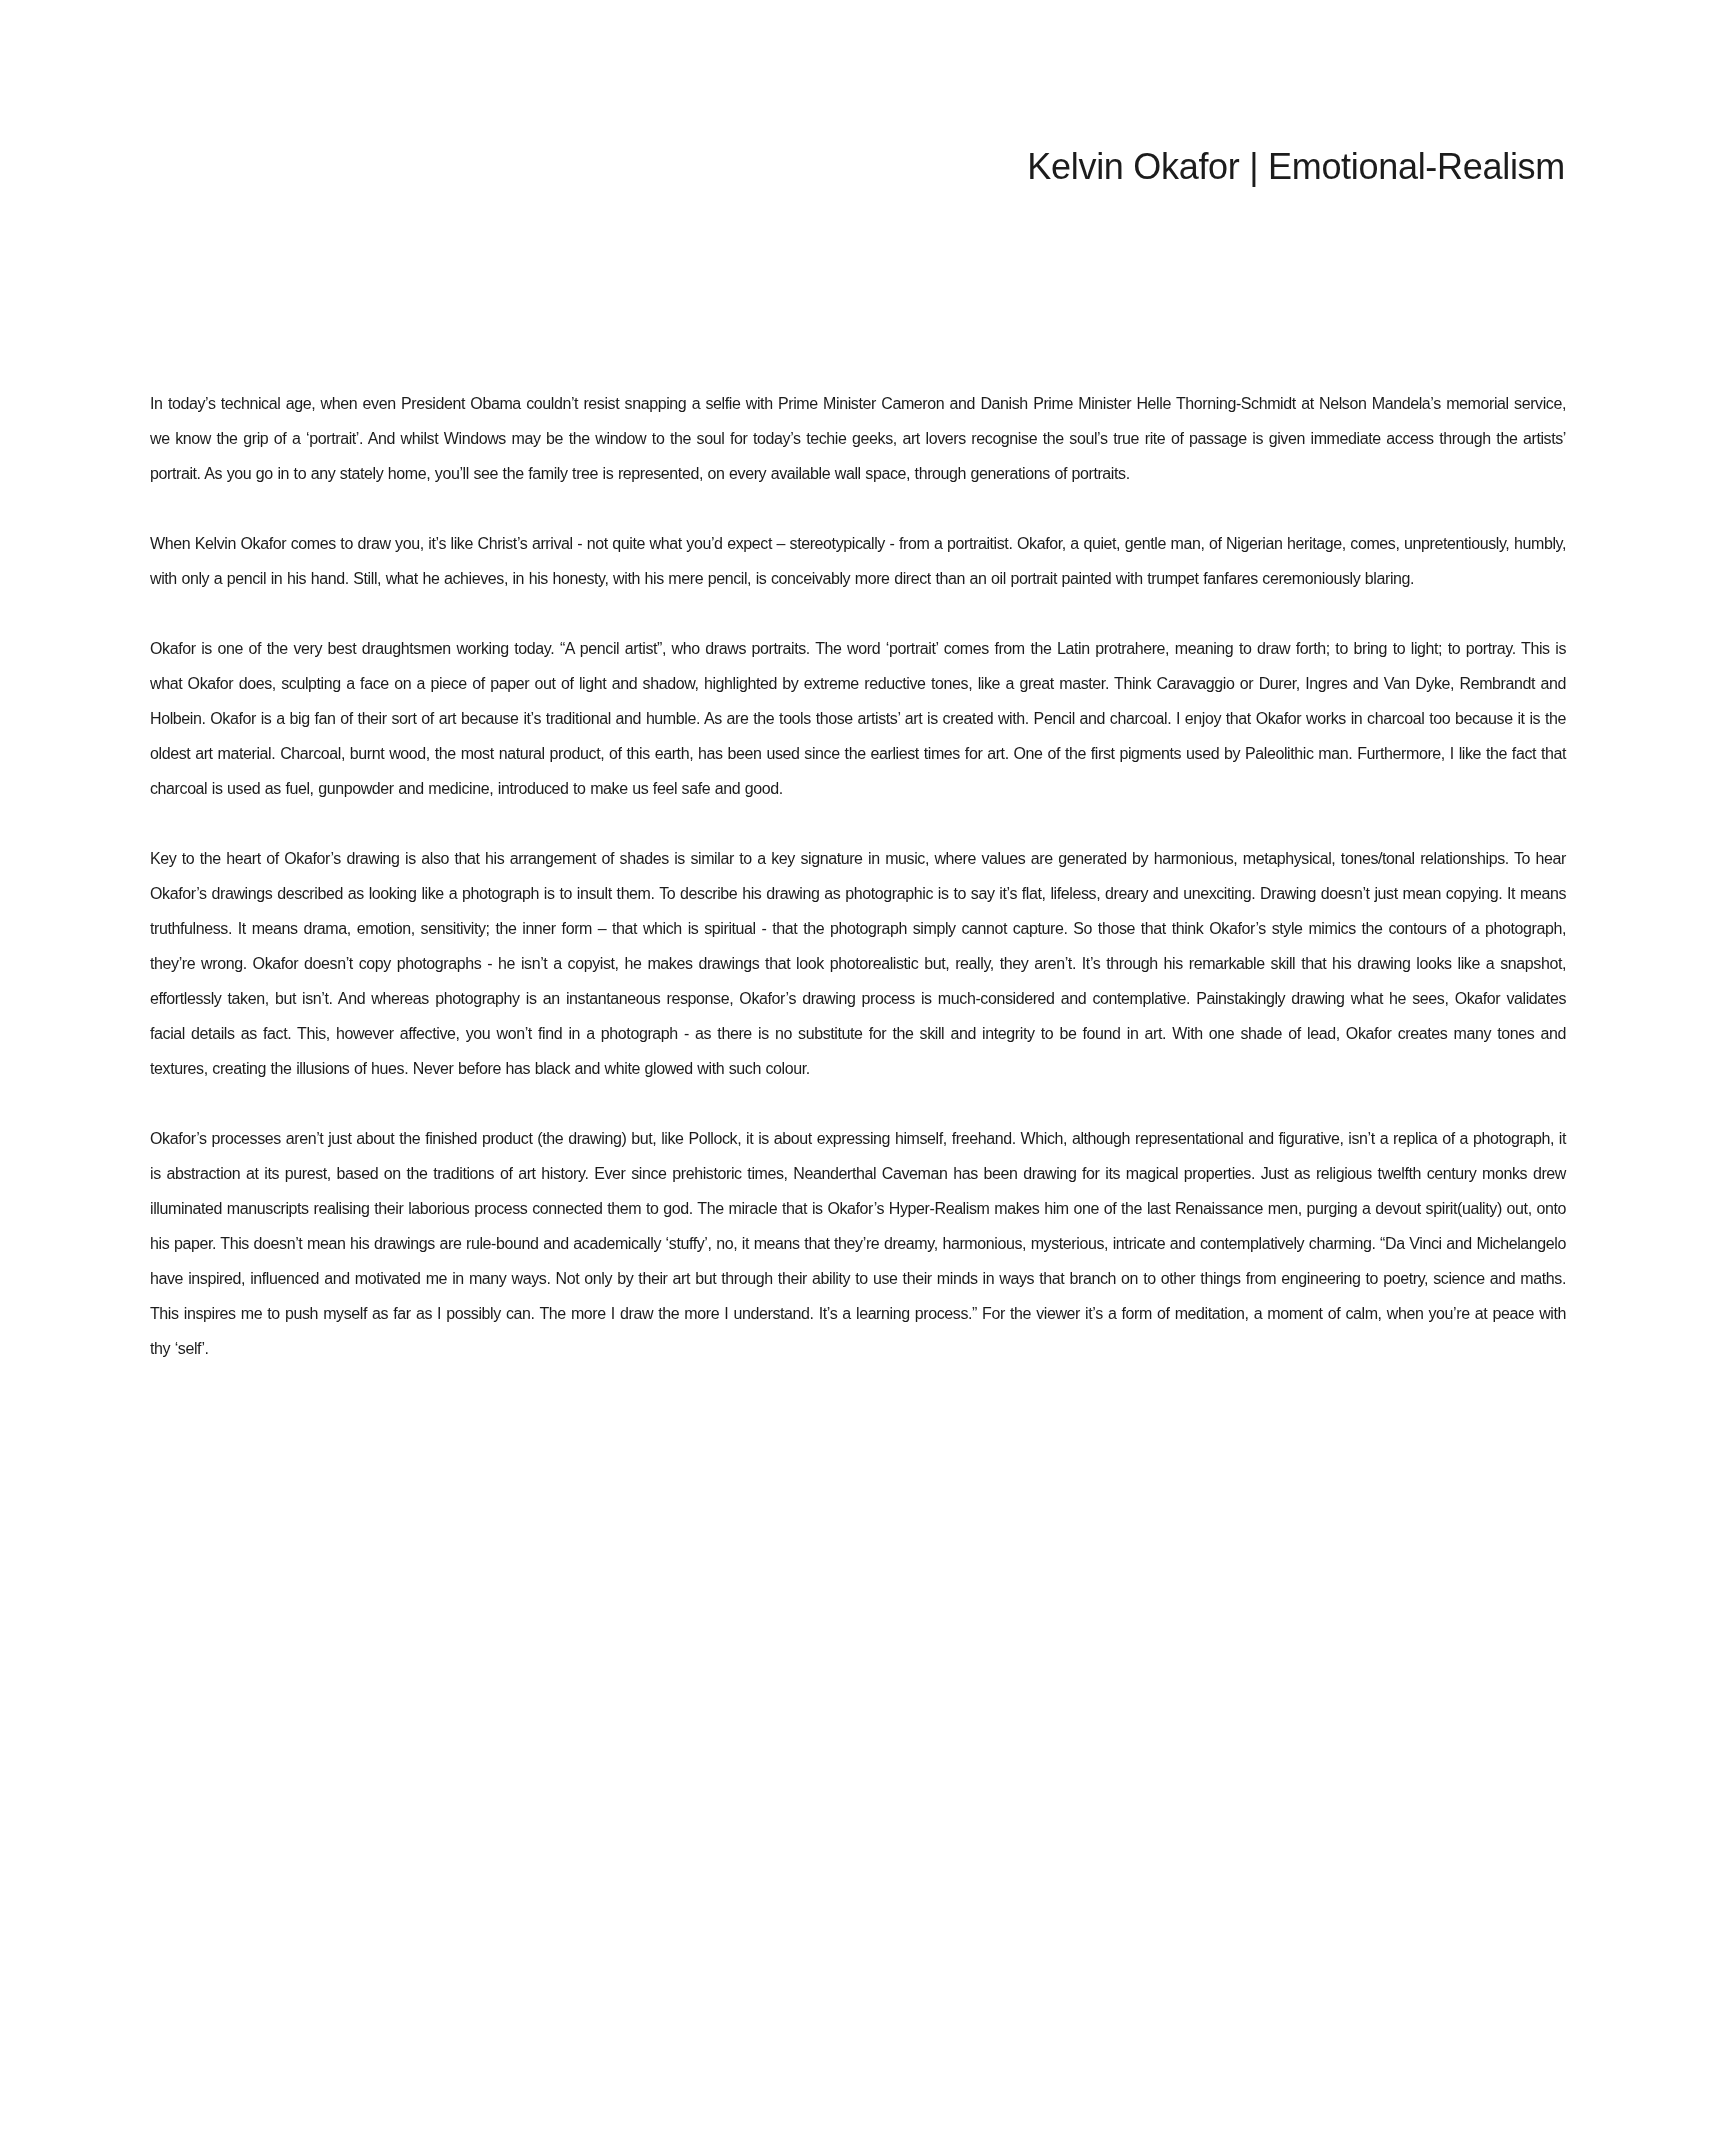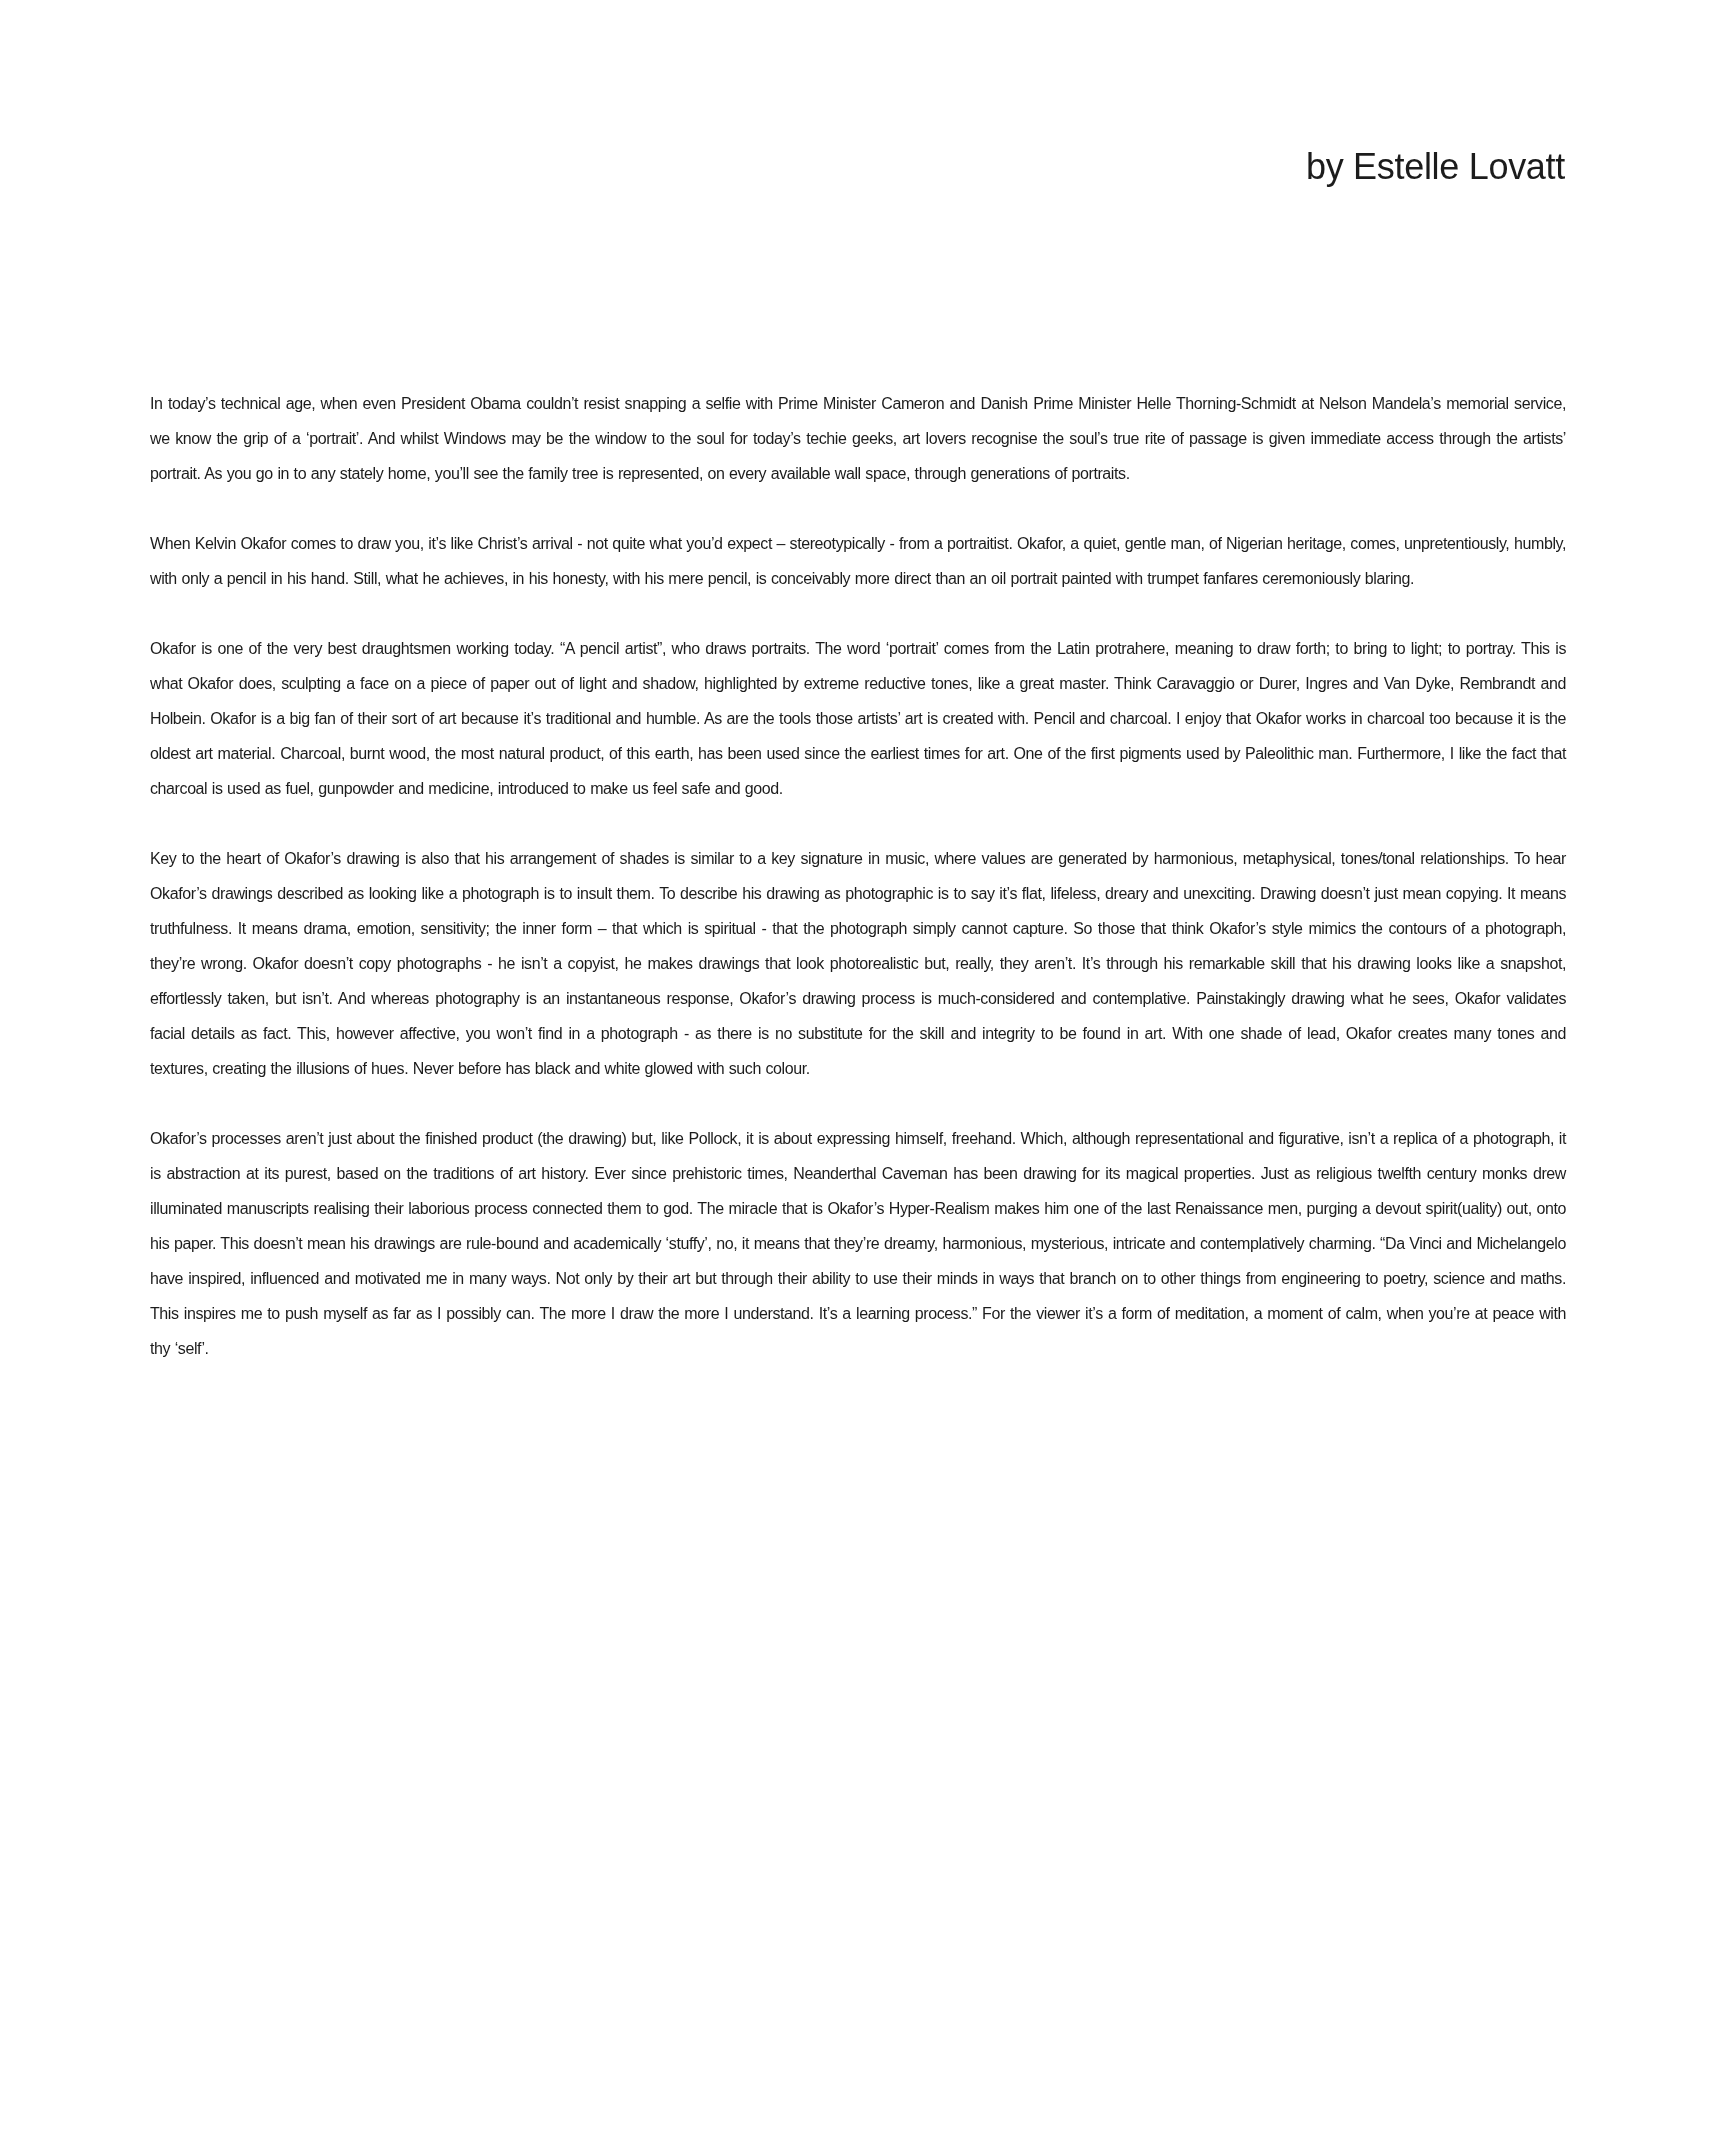--- a/index.html
+++ b/index.html
@@ -49,21 +49,21 @@
     margin: 0 0 35px 0;
     text-align: justify;
     text-align-last: left;
   }
 </style>
 </head>
 <body>
 
 <div class="page">
   <div class="header">
-    <div>by Estelle Lovatt</div>
+    <div>Kelvin Okafor | Emotional-Realism</div>
   </div>
 
   <div class="body">
     <p>In today’s technical age, when even President Obama couldn’t resist snapping a selfie with Prime Minister Cameron and Danish Prime Minister Helle Thorning-Schmidt at Nelson Mandela’s memorial service, we know the grip of a ‘portrait’.   And whilst Windows may be the window to the soul for today’s techie geeks, art lovers recognise the soul’s true rite of passage is given immediate access through the artists’ portrait.  As you go in to any stately home, you’ll see the family tree is represented, on every available wall space, through generations of portraits.</p>
     <p>When Kelvin Okafor comes to draw you, it’s like Christ’s arrival - not quite what you’d expect – stereotypically - from a portraitist.  Okafor, a quiet, gentle man, of Nigerian heritage, comes, unpretentiously, humbly, with only a pencil in his hand.  Still, what he achieves, in his honesty, with his mere pencil, is conceivably more direct than an oil portrait painted with trumpet fanfares ceremoniously blaring.</p>
     <p>Okafor is one of the very best draughtsmen working today.  “A pencil artist”, who draws portraits.  The word ‘portrait’ comes from the Latin protrahere, meaning to draw forth; to bring to light; to portray.  This is what Okafor does, sculpting a face on a piece of paper out of light and shadow, highlighted by extreme reductive tones, like a great master.  Think Caravaggio or Durer, Ingres and Van Dyke, Rembrandt and Holbein.  Okafor is a big fan of their sort of art because it’s traditional and humble.  As are the tools those artists’ art is created with.  Pencil and charcoal.  I enjoy that Okafor works in charcoal too because it is the oldest art material.  Charcoal, burnt wood, the most natural product, of this earth, has been used since the earliest times for art.  One of the first pigments used by Paleolithic man.  Furthermore, I like the fact that charcoal is used as fuel, gunpowder and medicine, introduced to make us feel safe and good.</p>
     <p>Key to the heart of Okafor’s drawing is also that his arrangement of shades is similar to a key signature in music, where values are generated by harmonious, metaphysical, tones/tonal relationships.  To hear Okafor’s drawings described as looking like a photograph is to insult them.  To describe his drawing as photographic is to say it’s flat, lifeless, dreary and unexciting.  Drawing doesn’t just mean copying.  It means truthfulness.  It means drama, emotion, sensitivity; the inner form – that which is spiritual - that the photograph simply cannot capture.  So those that think Okafor’s style mimics the contours of a photograph, they’re wrong.  Okafor doesn’t copy photographs - he isn’t a copyist, he makes drawings that look photorealistic but, really, they aren’t.  It’s through his remarkable skill that his drawing looks like a snapshot, effortlessly taken, but isn’t.  And whereas photography is an instantaneous response, Okafor’s drawing process is much-considered and contemplative. Painstakingly drawing what he sees, Okafor validates facial details as fact.  This, however affective, you won’t find in a photograph - as there is no substitute for the skill and integrity to be found in art.  With one shade of lead, Okafor creates many tones and textures, creating the illusions of hues.  Never before has black and white glowed with such colour.</p>
     <p>Okafor’s processes aren’t just about the finished product (the drawing) but, like Pollock, it is about expressing himself, freehand.  Which, although representational and figurative, isn’t a replica of a photograph, it is abstraction at its purest, based on the traditions of art history.  Ever since prehistoric times, Neanderthal Caveman has been drawing for its magical properties.  Just as religious twelfth century monks drew illuminated manuscripts realising their laborious process connected them to god.  The miracle that is Okafor’s Hyper-Realism makes him one of the last Renaissance men, purging a devout spirit(uality) out, onto his paper. This doesn’t mean his drawings are rule-bound and academically ‘stuffy’, no, it means that they’re dreamy, harmonious, mysterious, intricate and contemplatively charming.  “Da Vinci and Michelangelo have inspired, influenced and motivated me in many ways.  Not only by their art but through their ability to use their minds in ways that branch on to other things from engineering to poetry, science and maths.  This inspires me to push myself as far as I possibly can.  The more I draw the more I understand.  It’s a learning process.”  For the viewer it’s a form of meditation, a moment of calm, when you’re at peace with thy ‘self’.</p>
   </div>
 </div>

